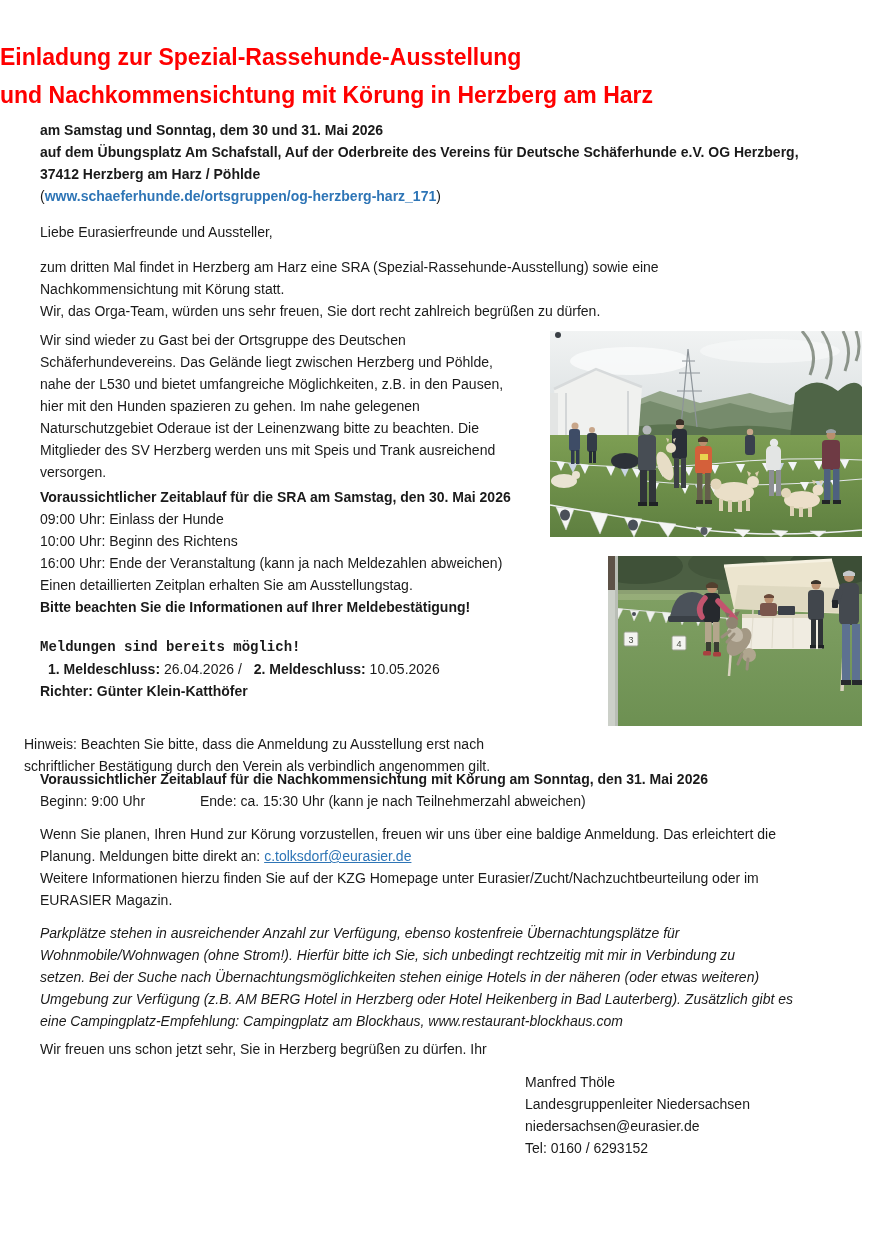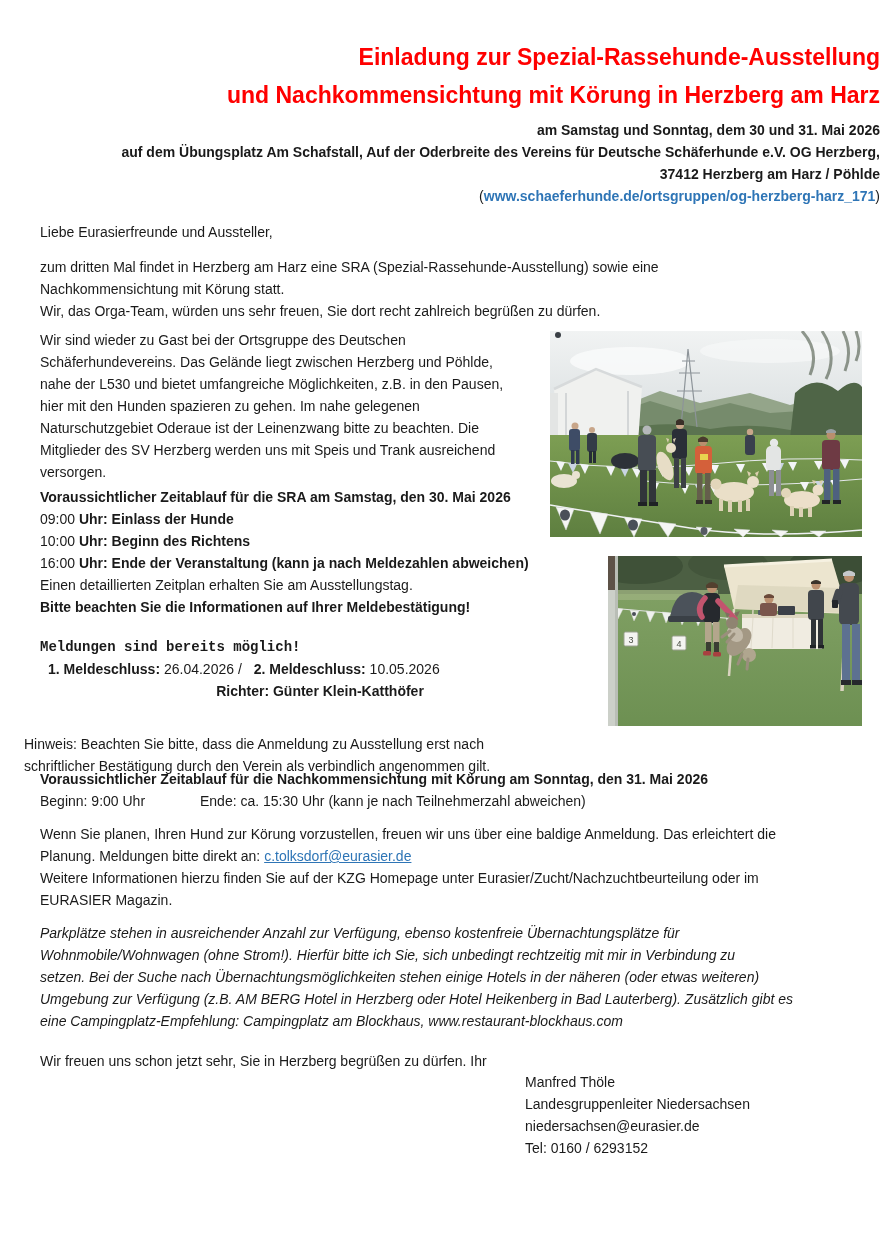--- a/index.html
+++ b/index.html
@@ -6,47 +6,47 @@
   .page{
     position:relative;
     width:880px;height:1245px;
     background:#ffffff;
     font-family:"Liberation Sans","DejaVu Sans",sans-serif;
     font-size:14px;line-height:22px;color:#1a1a1a;
     overflow:hidden;
   }
   .abs{position:absolute;}
   .pre{white-space:pre-line;}
-  .center{left:0;width:880px;text-align:right;}
+  .center{left:0;width:880px;text-align:left;}
   .title{top:38px;font-size:23px;line-height:38px;font-weight:700;color:#ff0000;}
   .title .tline{display:block;}
   .details{top:119px;font-weight:700;}
   .details .dline{display:block;margin-left:40px;}
   .urlline{font-weight:400;}
   .link{color:#2e75b6;cursor:pointer;text-decoration:none;font-weight:600;}
   .link.ul{text-decoration:underline;font-weight:400;margin-top:12px;}
   .greeting{top:221px;left:40px;}
   .intro{top:256px;left:40px;width:740px;}
   .venue{top:329px;left:40px;width:515px;}
   .sra{top:486px;left:40px;width:560px;}
   .sra .hdr{font-weight:700;}
   .sra .item .t{font-weight:400;}
-  .sra .item .txt{font-weight:700;text-align:right;}
+  .sra .item .txt{font-weight:400;text-align:right;}
   .sra .important{font-weight:700;}
   .reg{top:636px;left:40px;width:560px;}
   .reg .hdr{font-weight:700;font-family:Liberation Mono, monospace;}
   .reg .lbl{font-weight:700;margin-left:8px;}
-  .reg .judge{font-weight:600;text-align:center;}
+  .reg .judge{font-weight:600;}
   .notice{top:713px;left:24px;width:600px;margin-top:20px;}
   .sunday{top:768px;left:40px;width:800px;}
   .sunday .hdr{font-weight:700;}
   .sunday .begin{display:inline-block;width:160px;}
   .koerung{top:823px;left:40px;width:820px;}
   .parking{top:922px;left:40px;width:820px;font-style:italic;}
-  .closing{top:1038px;left:40px;width:700px;margin-top:12px;}
+  .closing{top:1038px;left:40px;width:700px;}
   .signature{top:1071px;left:525px;width:330px;}
   .signature .sline{display:block;}
   .photo{position:absolute;display:block;}
   .photo1{left:550px;top:331px;width:312px;height:206px;}
   .photo2{left:608px;top:556px;width:254px;height:170px;}
 </style>
 </head>
 <body>
 
 <div class="page">

